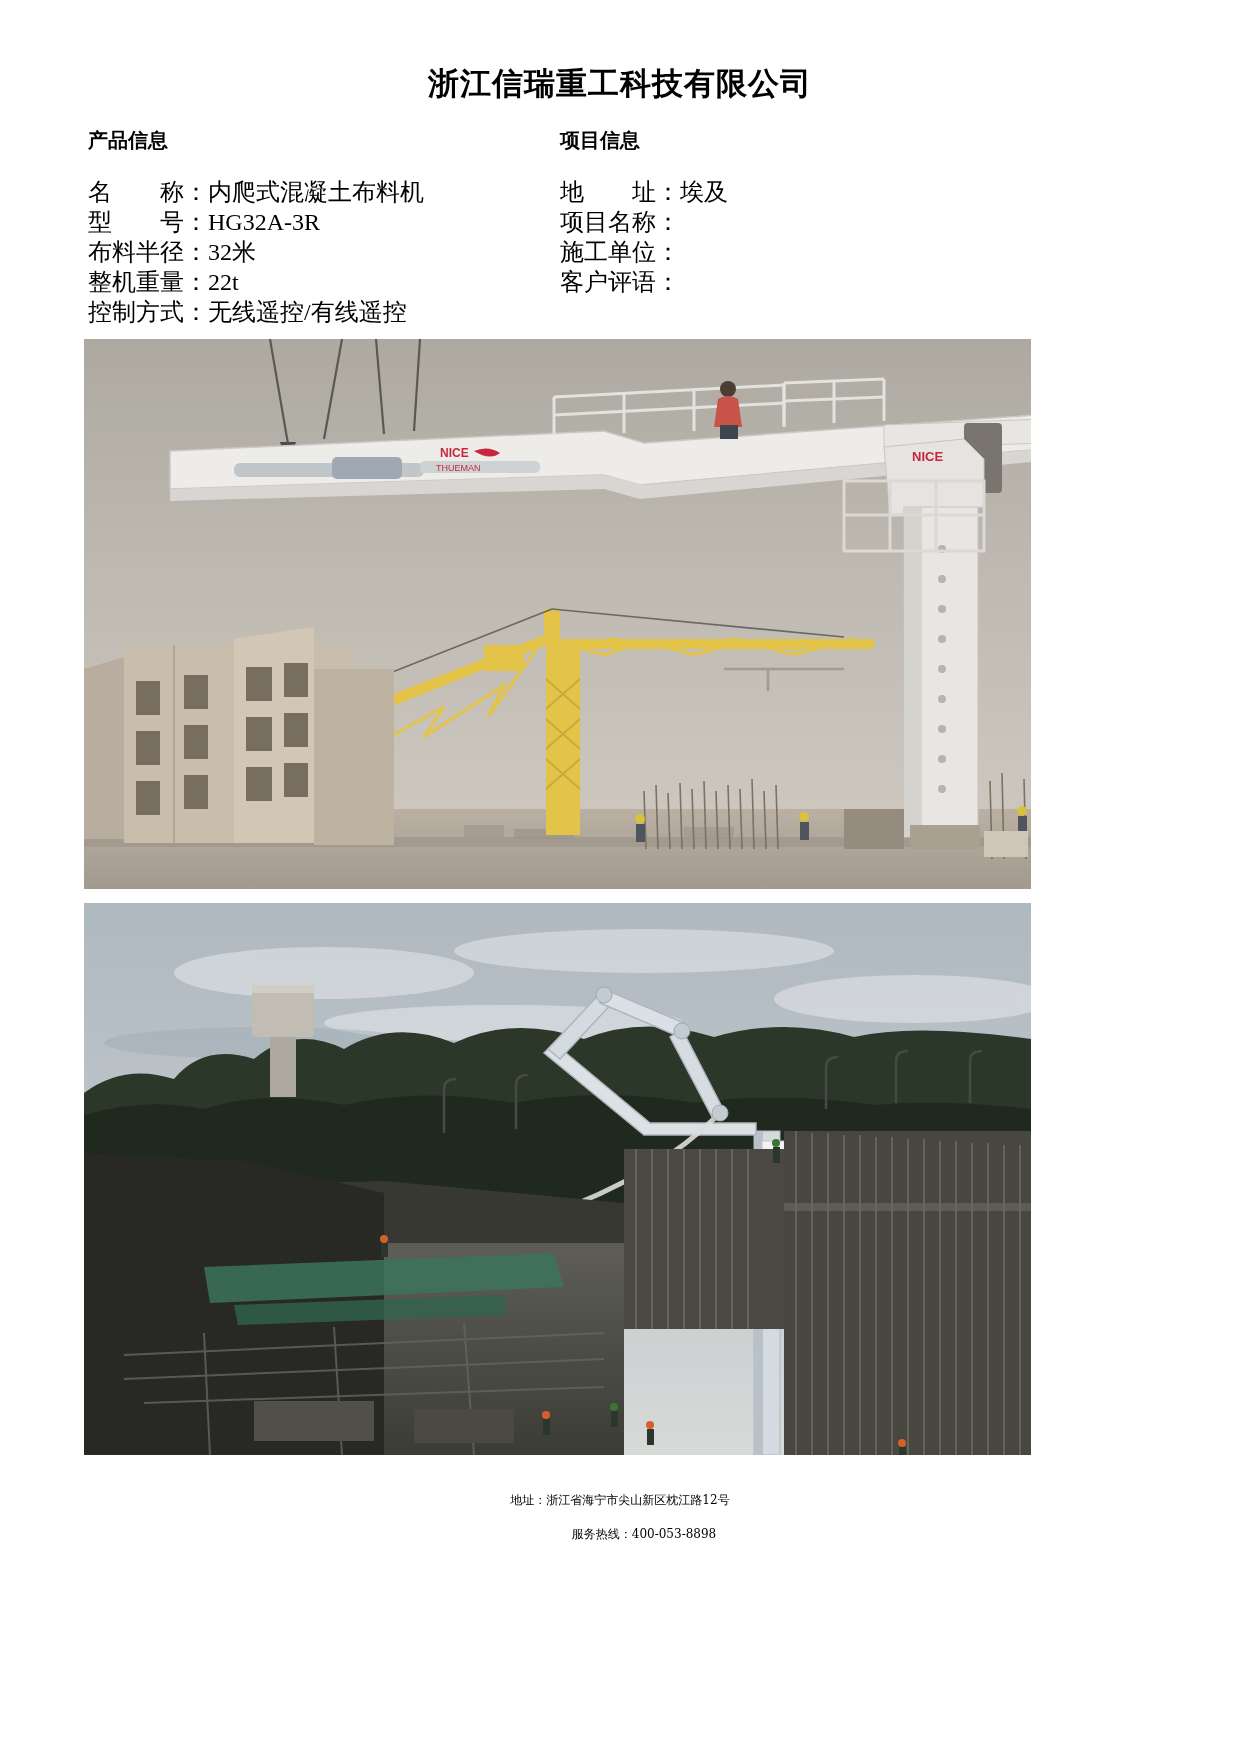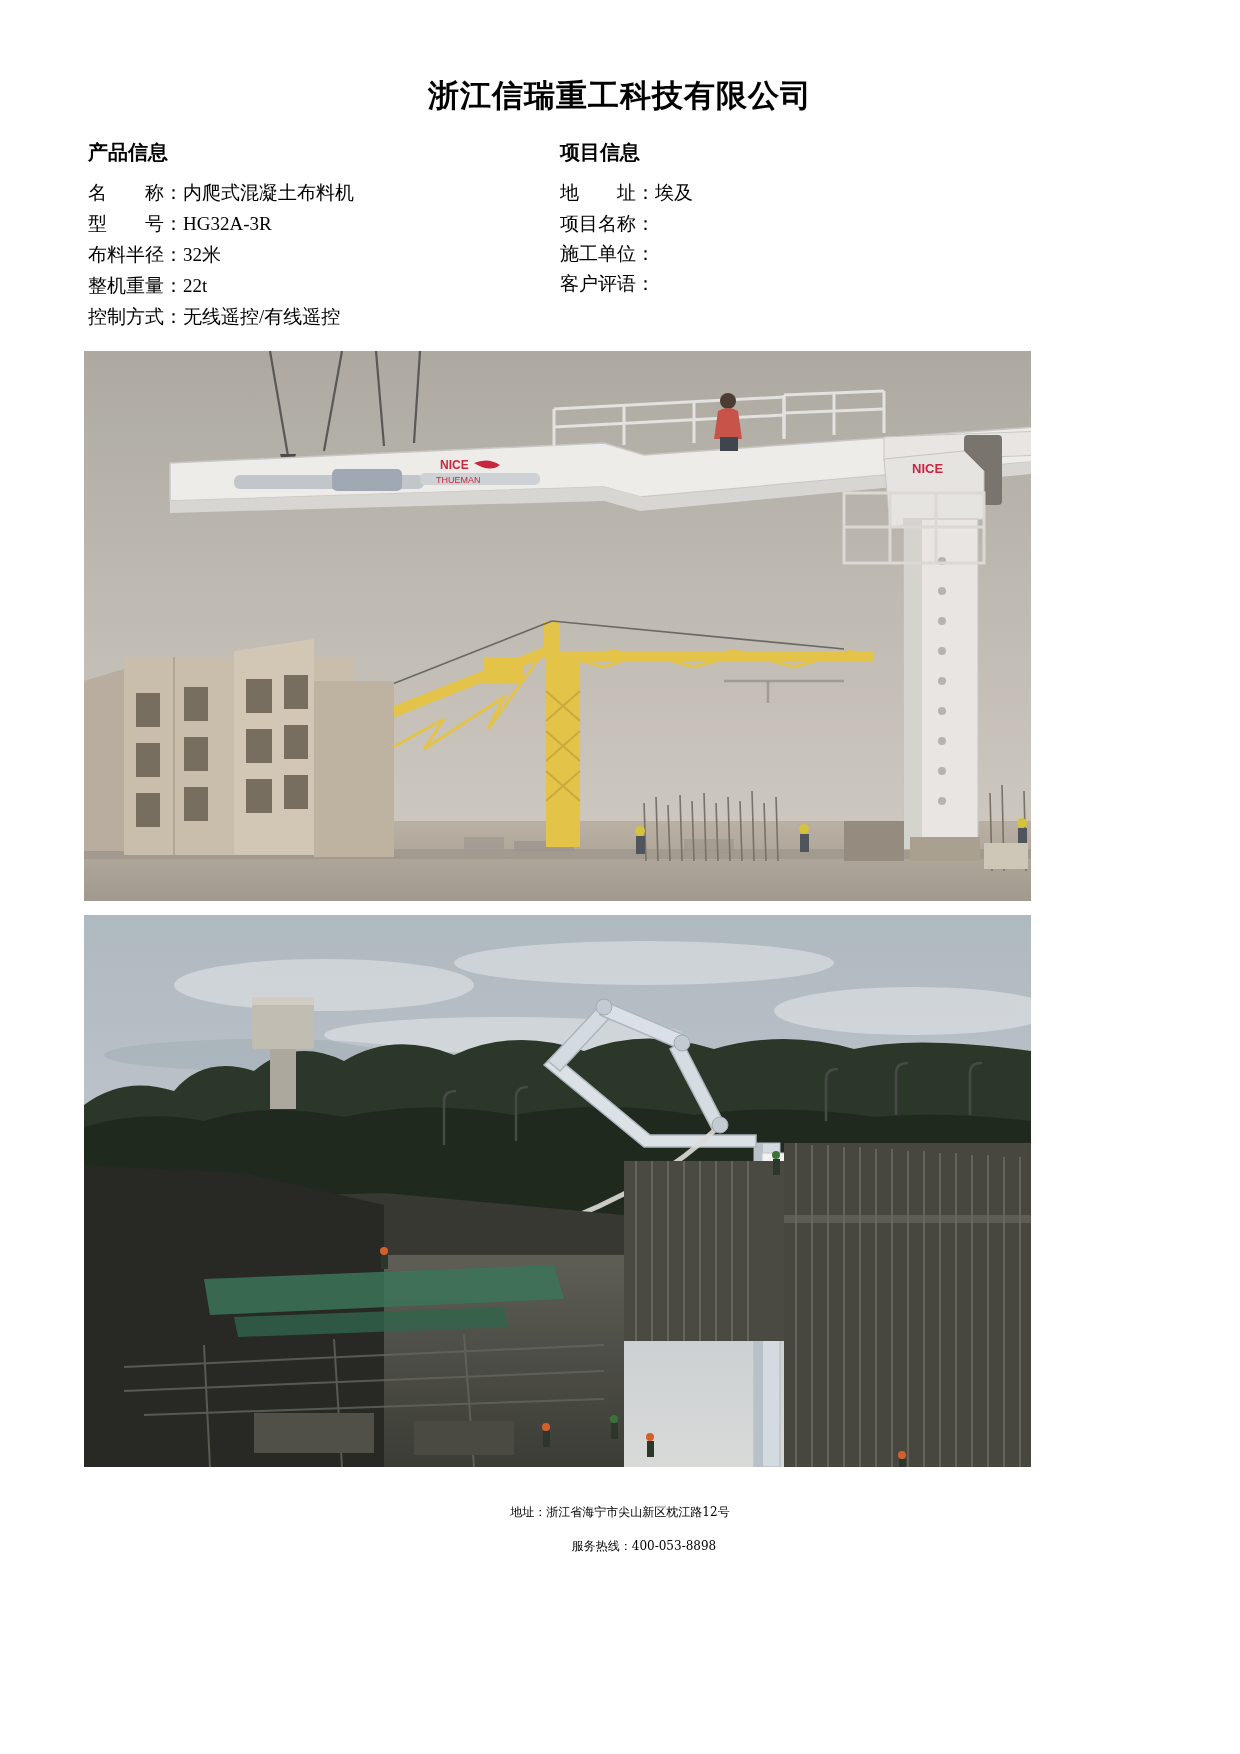--- a/index.html
+++ b/index.html
@@ -10,21 +10,21 @@
   body {
     width: 1240px;
     height: 1754px;
     font-family: "Liberation Serif", serif;
     color: #000000;
     position: relative;
     overflow: hidden;
   }
   .page {
     position: absolute;
-    left: 0; top: 17px;
+    left: 0; top: 5px;
     width: 1240px;
     height: 1532px;
   }
   .doc-title {
     position: absolute;
     left: 0;
     top: 58px;
     width: 1240px;
     text-align: center;
     font-size: 31px;
@@ -45,25 +45,25 @@
     position: absolute;
     top: 0;
   }
   .col-left { left: 0; width: 470px; }
   .col-right { left: 472px; width: 480px; }
 
   .col-head {
     font-size: 20px;
     font-weight: bold;
     font-family: Liberation Sans, sans-serif;
-    margin-bottom: 12px;
+    margin-bottom: 24px;
     line-height: 26px;
   }
   .row {
-    font-size: 19px;
+    font-size: 24px;
     line-height: 30px;
     white-space: nowrap;
     font-family: "DejaVu Serif", "Liberation Serif", serif;
   }
   .row .k { display: inline-block; }
   .row .v {
     display: inline-block;
     font-family: "Liberation Serif", serif;
   }
 

